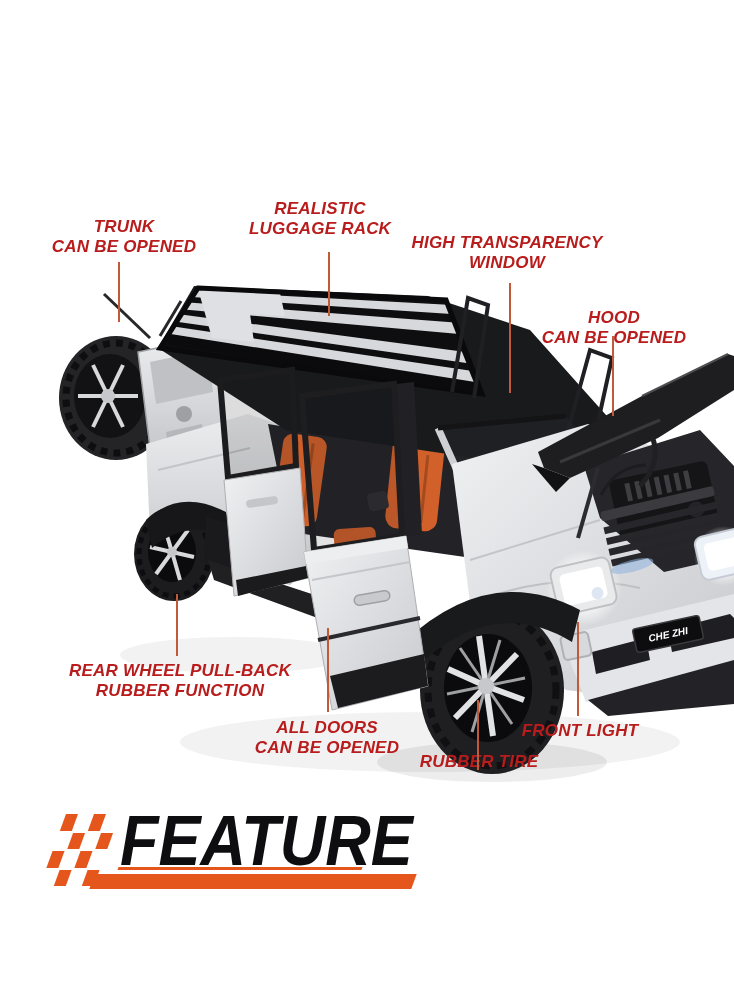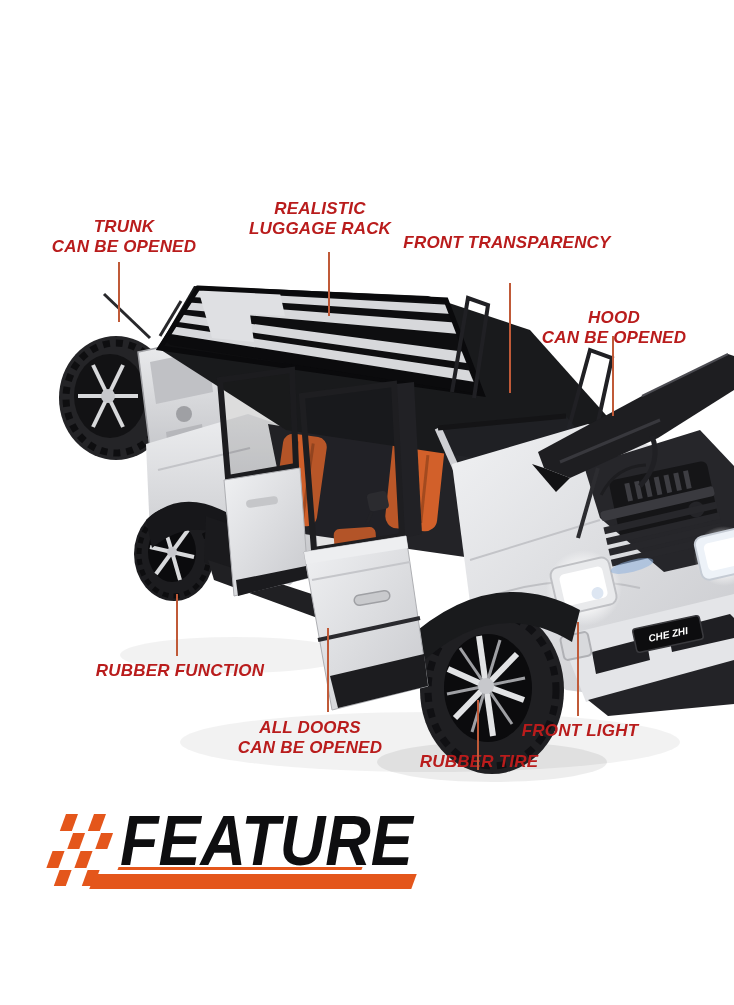--- a/index.html
+++ b/index.html
@@ -267,30 +267,32 @@
 
   <div class="callout" style="left:124px;top:217px">
     <div>TRUNK</div>
     <div>CAN BE OPENED</div>
   </div>
   <div class="callout" style="left:320px;top:199px">
     <div>REALISTIC</div>
     <div>LUGGAGE RACK</div>
   </div>
   <div class="callout" style="left:507px;top:233px">
-    <div>FRONT TRANSPARENCY</div>
+    <div>HIGH TRANSPARENCY</div>
+    <div>WINDOW</div>
   </div>
   <div class="callout" style="left:614px;top:308px">
     <div>HOOD</div>
     <div>CAN BE OPENED</div>
   </div>
   <div class="callout" style="left:180px;top:661px">
+    <div>REAR WHEEL PULL-BACK</div>
     <div>RUBBER FUNCTION</div>
   </div>
-  <div class="callout" style="left:310px;top:718px">
+  <div class="callout" style="left:327px;top:718px">
     <div>ALL DOORS</div>
     <div>CAN BE OPENED</div>
   </div>
   <div class="callout" style="left:580px;top:721px">
     <div>FRONT LIGHT</div>
   </div>
   <div class="callout" style="left:479px;top:752px">
     <div>RUBBER TIRE</div>
   </div>
 

